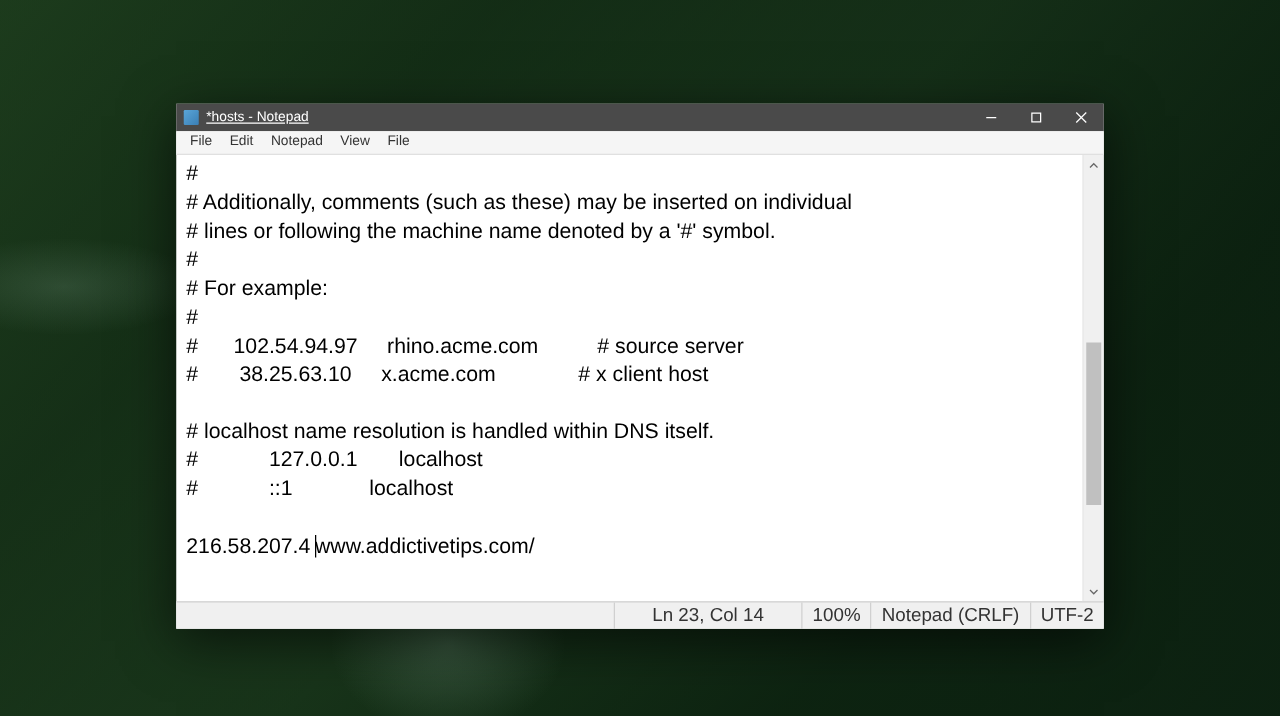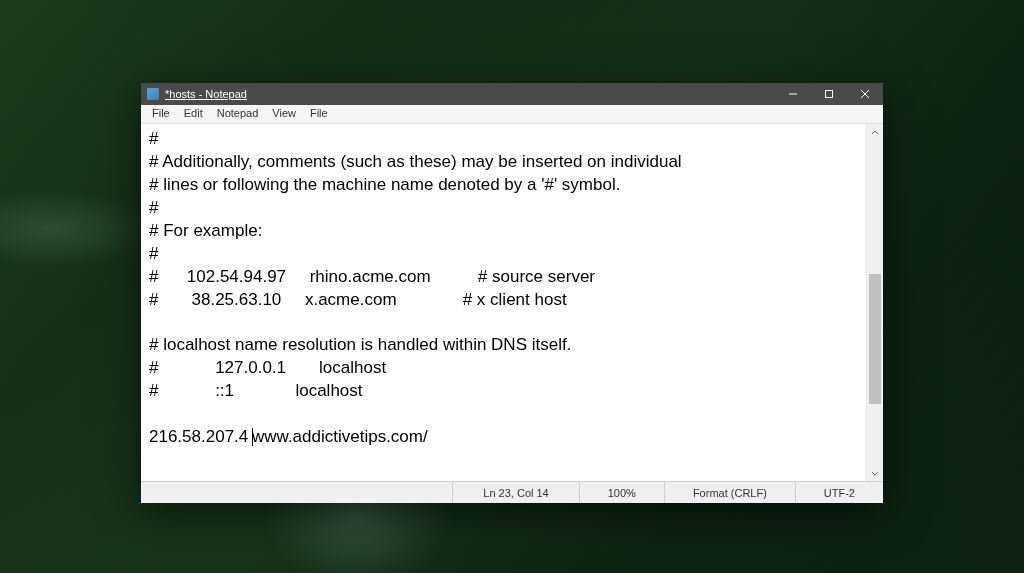--- a/index.html
+++ b/index.html
@@ -134,25 +134,25 @@
       background: #c0c0c0;
       border-radius: 0;
     }
     .statusbar {
       height: 22px;
       background: #f0f0f0;
       border-top: 1px solid #d0d0d0;
       display: flex;
       align-items: center;
       justify-content: flex-end;
-      font-size: 11px;
+      font-size: 15px;
       color: #333;
     }
     .status-cell {
-      padding: 0 28px;
+      padding: 0 8px;
       border-left: 1px solid #d0d0d0;
       height: 100%;
       display: flex;
       align-items: center;
     }
     .status-cell.wide { padding: 0 30px; }
     .cursor-mark {
       display: inline-block;
       border-left: 1px solid #000;
       height: 1.1em;
@@ -221,16 +221,16 @@
         <svg width="8" height="8" viewBox="0 0 8 8">
             <path d="M1 3 L4 6 L7 3" fill="none" stroke="#666" stroke-width="1"></path>
           </svg>
       </div>
     </div>
   </div>
 
   <div class="statusbar">
     <div class="status-cell wide">Ln 23, Col 14</div>
     <div class="status-cell">100%</div>
-    <div class="status-cell">Format (CRLF)</div>
+    <div class="status-cell">Notepad (CRLF)</div>
     <div class="status-cell">UTF-2</div>
   </div>
 </div>
 
 </body></html>

